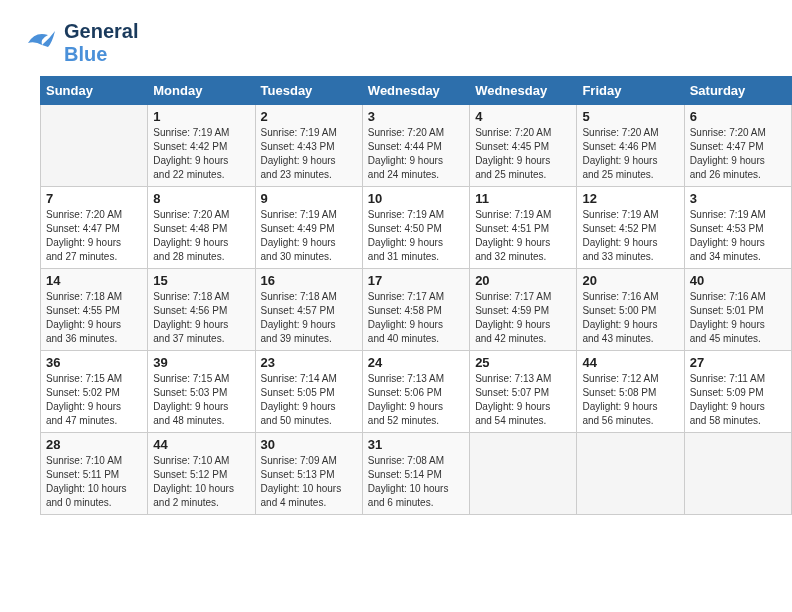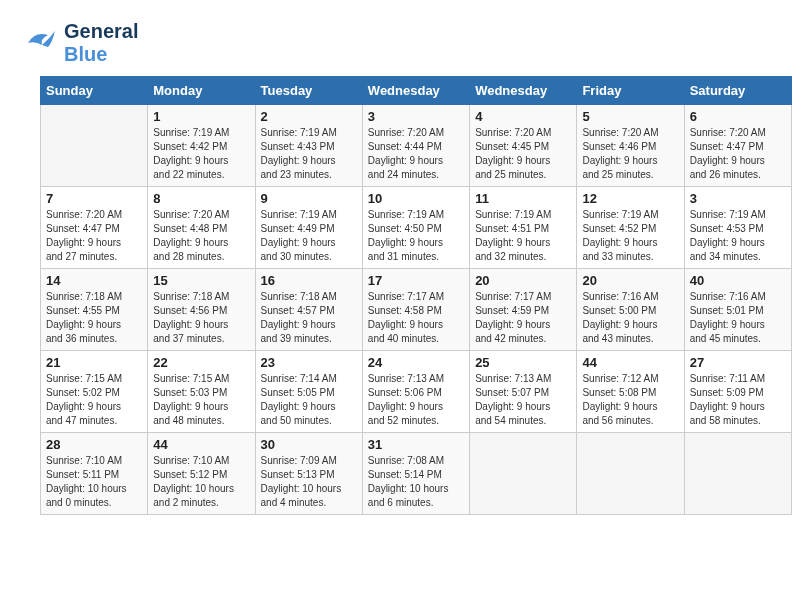--- a/index.html
+++ b/index.html
@@ -204,25 +204,25 @@
           <div class="day-num">20</div>
           <div class="day-info">Sunrise: 7:16 AM<br>Sunset: 5:00 PM<br>Daylight: 9 hours<br>and 43 minutes.</div>
         </td>
         <td>
           <div class="day-num">40</div>
           <div class="day-info">Sunrise: 7:16 AM<br>Sunset: 5:01 PM<br>Daylight: 9 hours<br>and 45 minutes.</div>
         </td>
       </tr>
       <tr>
         <td>
-          <div class="day-num">21</div>
+          <div class="day-num">36</div>
           <div class="day-info">Sunrise: 7:15 AM<br>Sunset: 5:02 PM<br>Daylight: 9 hours<br>and 47 minutes.</div>
         </td>
         <td>
-          <div class="day-num">22</div>
+          <div class="day-num">39</div>
           <div class="day-info">Sunrise: 7:15 AM<br>Sunset: 5:03 PM<br>Daylight: 9 hours<br>and 48 minutes.</div>
         </td>
         <td>
           <div class="day-num">23</div>
           <div class="day-info">Sunrise: 7:14 AM<br>Sunset: 5:05 PM<br>Daylight: 9 hours<br>and 50 minutes.</div>
         </td>
         <td>
           <div class="day-num">24</div>
           <div class="day-info">Sunrise: 7:13 AM<br>Sunset: 5:06 PM<br>Daylight: 9 hours<br>and 52 minutes.</div>
         </td>

